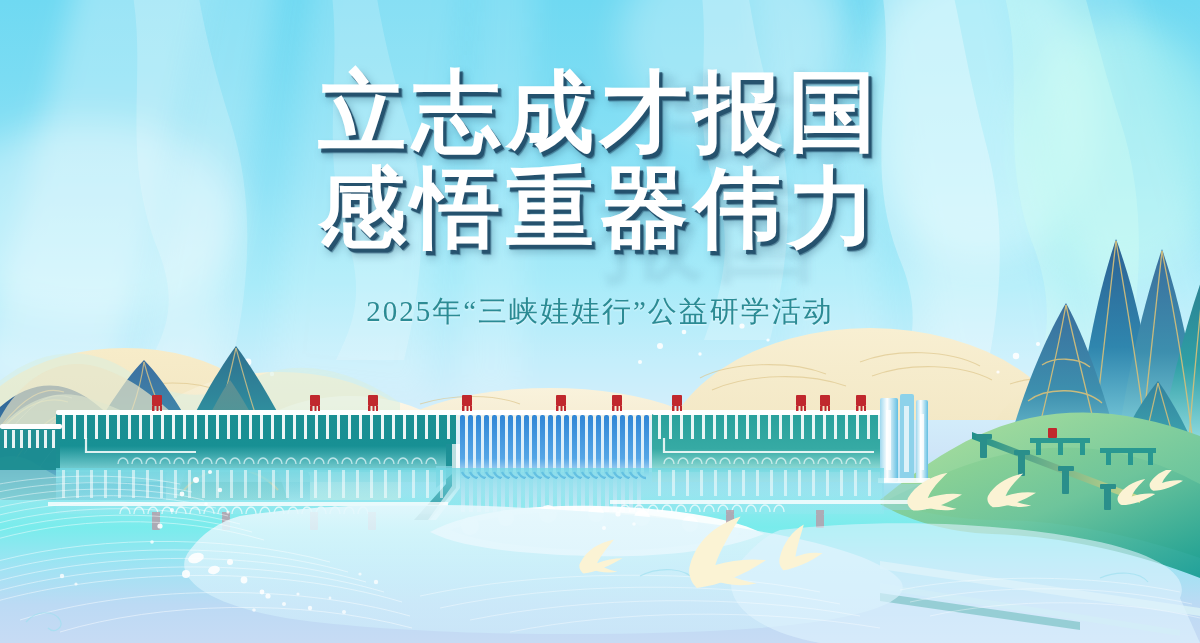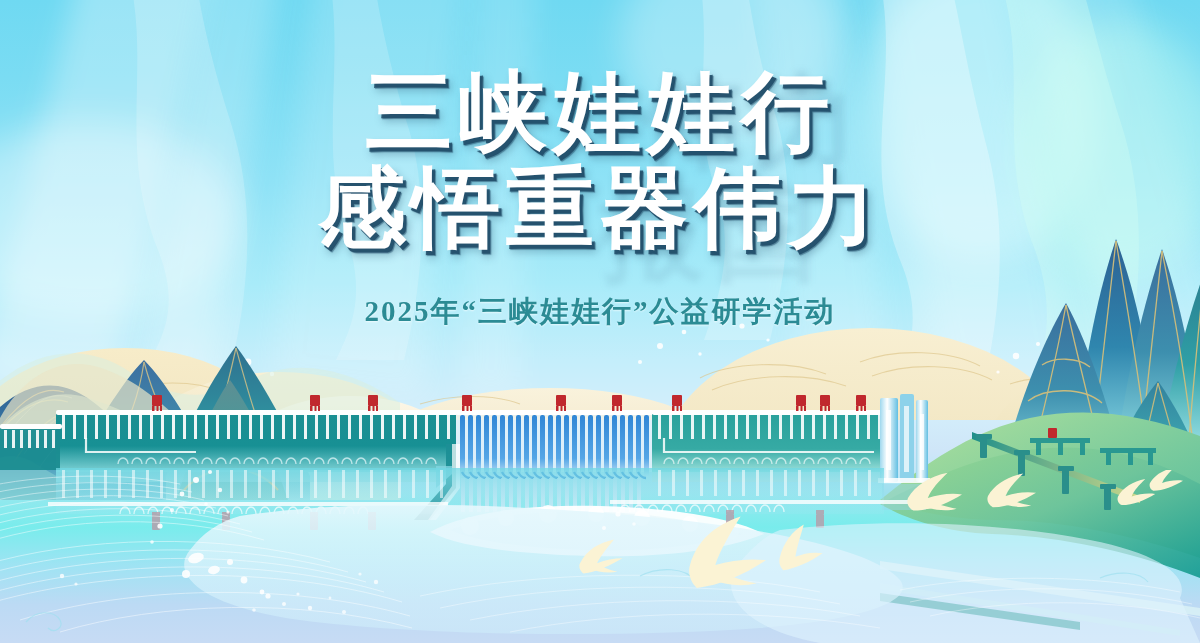--- a/index.html
+++ b/index.html
@@ -86,21 +86,21 @@
     color:#ffffff;
     letter-spacing:6px;
     text-shadow:
        3px 4px 0 rgba(31,74,102,.85),
        4px 5px 1px rgba(31,74,102,.55),
        5px 7px 8px rgba(31,74,102,.35);
   }
   .subtitle{
     position:absolute;left:0;top:292px;width:1200px;text-align:center;
     font-family:"Liberation Serif","DejaVu Serif",serif;
-    font-weight:700;
+    font-weight:400;
     font-size:29px;
     letter-spacing:2px;
     color:#2b8b94;
     text-shadow:0 1px 2px rgba(255,255,255,.65);
   }
 </style>
 </head>
 <body>
 
 <div class="banner">
@@ -925,19 +925,19 @@
   <svg width="120" height="60" viewBox="0 0 120 60" style="position:absolute;left:900px;top:470px;">
     <g fill="#fbf3d4">
       <g transform="translate(8,10) scale(0.9)">
         <path d="M0,20 C8,6 24,-4 44,-8 C34,2 26,10 22,20 C34,16 48,14 60,16 C44,26 24,34 6,34 C0,31 -2,25 0,20 Z"></path>
         <path d="M22,22 C30,26 42,30 54,32 C40,36 24,32 14,28 Z"></path>
       </g>
     </g>
   </svg>
 
   <div class="titlewrap">
-    <div class="title-line">三峡娃娃行</div>
+    <div class="title-line">立志成才报国</div>
     <div class="title-line">感悟重器伟力</div>
   </div>
 
   <div class="subtitle">2025年“三峡娃娃行”公益研学活动</div>
 
 </div>
 
 </body></html>

